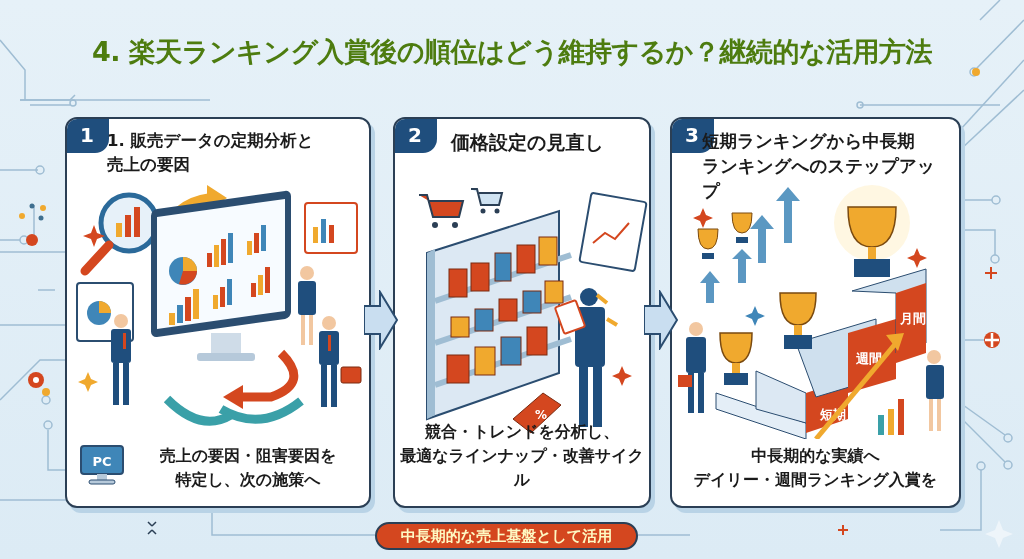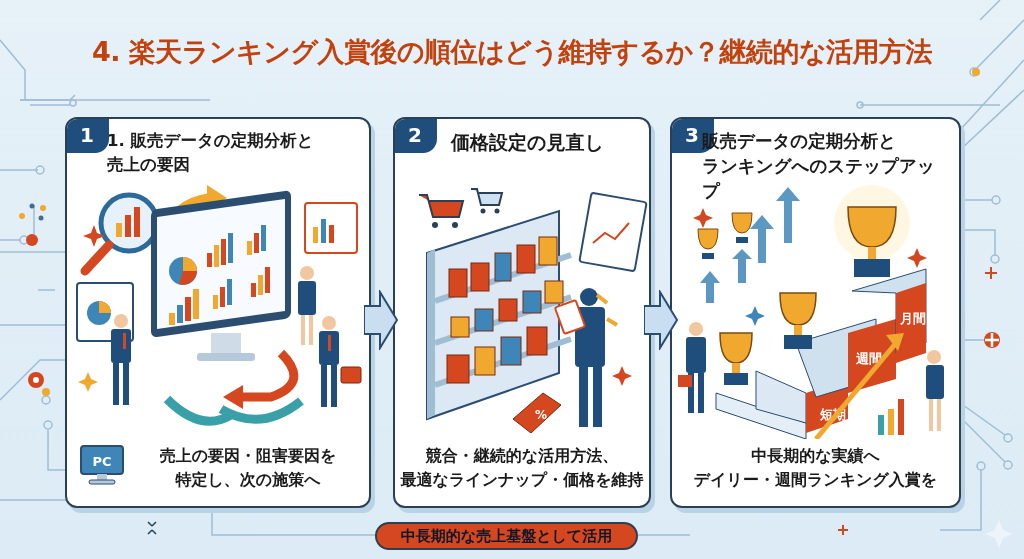--- a/index.html
+++ b/index.html
@@ -7,21 +7,21 @@
   body {
     position: relative;
     background: linear-gradient(180deg, #e6f1f8 0%, #dcebf5 100%);
     font-family: "DejaVu Sans", sans-serif;
     color: #1a1a1a;
   }
   .bg-circuit { position: absolute; inset: 0; z-index: 0; }
   .title {
     position: absolute; left: 0; right: 0; top: 34px;
     text-align: center; font-size: 27px; font-weight: bold;
-    letter-spacing: -0.5px; color: #c2410c; z-index: 2;
+    letter-spacing: -0.5px; color: #4d7c0f; z-index: 2;
   }
   .panel {
     position: absolute; top: 117px; height: 391px;
     background: #ffffff; border: 2px solid #2b3f55; border-radius: 12px;
     box-shadow: 4px 5px 0 #b9d3e6; z-index: 2; overflow: hidden;
   }
   .p1 { left: 65px; width: 306px; }
   .p2 { left: 393px; width: 258px; }
   .p3 { left: 670px; width: 291px; }
   .badge {
@@ -43,21 +43,21 @@
     text-align: center; font-size: 16px; font-weight: bold; line-height: 24px;
   }
   .p1 .pfoot { left: 60px; }
   .pc-icon {
     position: absolute; left: 12px; bottom: 18px; width: 46px; height: 46px;
   }
   .flow-arrow { position: absolute; top: 290px; width: 34px; height: 60px; z-index: 3; }
   .pill {
     position: absolute; left: 375px; top: 522px; width: 263px; height: 28px;
     background: #d4471f; border: 2px solid #2b3f55; border-radius: 14px;
-    color: #0f172a; font-weight: bold; font-size: 15px;
+    color: #fef9c3; font-weight: bold; font-size: 15px;
     display: flex; align-items: center; justify-content: center; z-index: 3;
   }
 </style>
 </head>
 <body>
 
 <svg class="bg-circuit" width="1024" height="559" viewBox="0 0 1024 559">
   <g fill="none" stroke="#9fbdd3" stroke-width="1.5">
     <path d="M0 40 L25 70 L25 100"></path>
     <path d="M20 100 L70 100 L75 95"></path>
@@ -259,33 +259,33 @@
         <rect x="194" y="184" width="9" height="60"></rect>
       </g>
     <rect x="160" y="120" width="22" height="28" rx="2" fill="#fff" stroke="#d4471f" stroke-width="2" transform="rotate(-20 171 134)"></rect>
 
     <path d="M114 236 L144 210 L162 222 L132 250 z" fill="#d4471f" stroke="#7a2a10"></path>
     <text x="136" y="236" fill="#fff" font-size="12" font-weight="bold" font-family="DejaVu Sans, sans-serif">%</text>
     <path d="M208 120 l-10 -8 M208 136 l10 6" stroke="#f0a92e" stroke-width="4"></path>
     <path d="M220 190 l3 -7 l3 7 l7 3 l-7 3 l-3 7 l-3 -7 l-7 -3 z" fill="#d4471f"></path>
   </svg>
   <div class="pfoot">
-    <div>競合・継続的な活用方法、</div>
-    <div>最適なラインナップ・価格を維持</div>
+    <div>競合・トレンドを分析し、</div>
+    <div>最適なラインナップ・改善サイクル</div>
   </div>
 </section>
 
 <svg class="flow-arrow" style="left:644px" viewBox="0 0 34 60">
   <path d="M0 16 L16 16 L16 2 L33 30 L16 58 L16 44 L0 44 z" fill="#c9def0" stroke="#2b4d70" stroke-width="2"></path>
 </svg>
 
 <section class="panel p3">
   <div class="badge">3</div>
   <div class="ptitle">
-    <div>販売データの定期分析と</div>
+    <div>短期ランキングから中長期</div>
     <div>ランキングへのステップアップ</div>
   </div>
   <svg class="illus" viewBox="0 0 283 256">
 
     <g fill="#3f86b8" opacity="0.85">
       <path d="M100 18 L112 4 L124 18 L116 18 L116 60 L108 60 L108 18z"></path>
       <path d="M74 46 L86 32 L98 46 L90 46 L90 80 L82 80 L82 46z"></path>
       <path d="M56 76 L66 66 L76 76 L70 76 L70 100 L62 100 L62 76z"></path>
       <path d="M24 100 L34 88 L44 100 L38 100 L38 120 L30 120 L30 100z"></path>
     </g>

